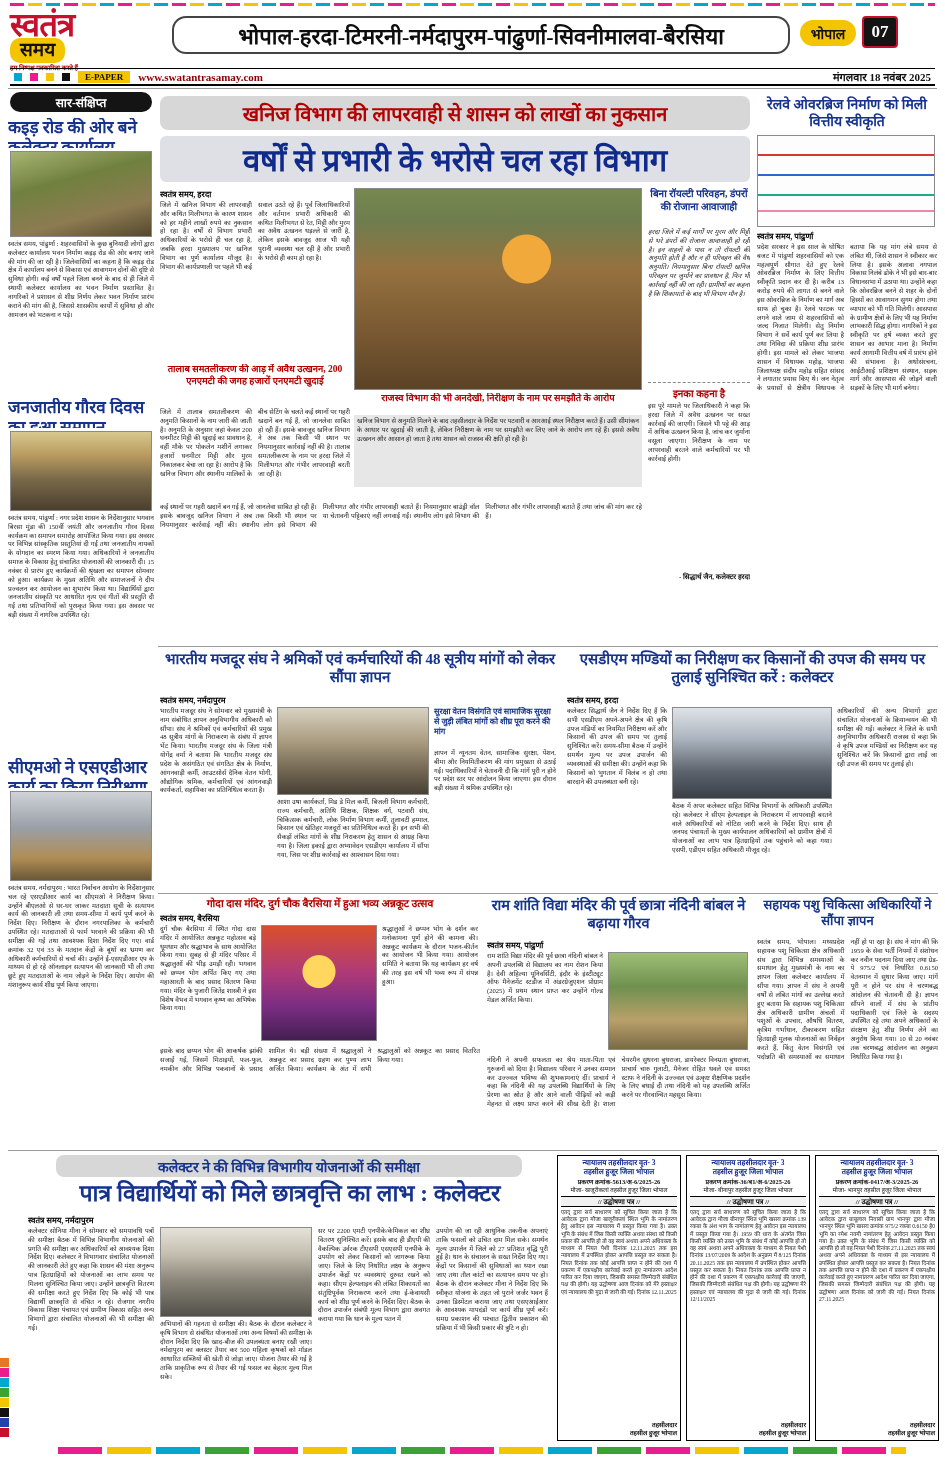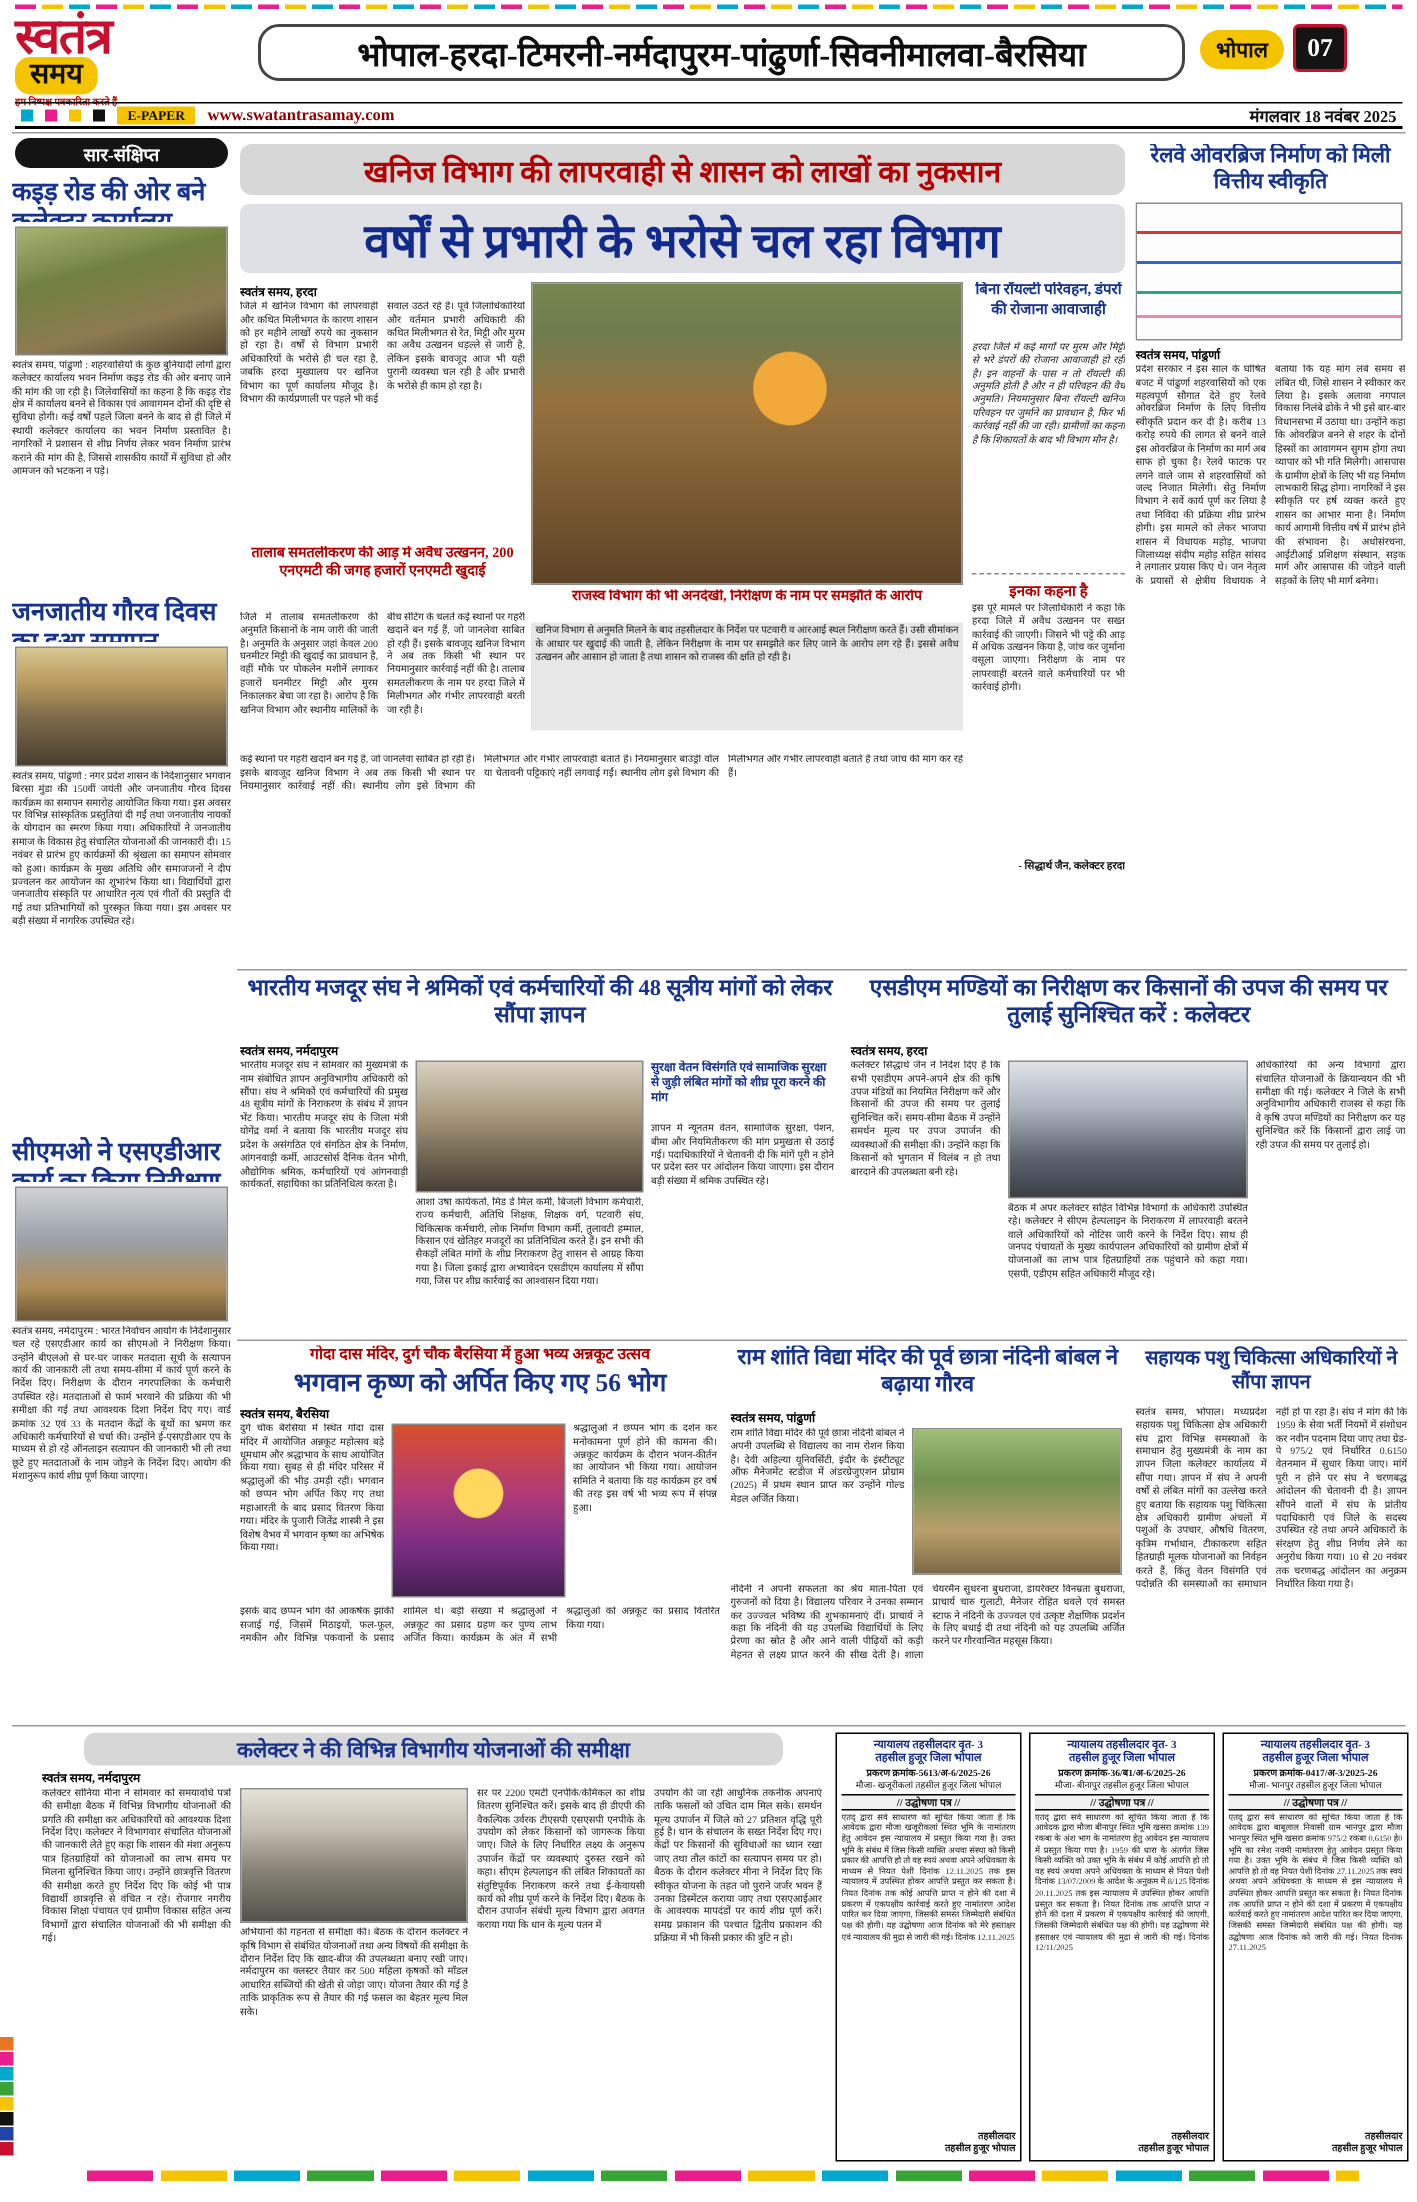--- a/index.html
+++ b/index.html
@@ -194,21 +194,20 @@
       <div style="width:160px">
         <div class="photo ph-meeting2" style="width:160px;height:92px"></div>
         <div class="bt" style="height:80px;margin-top:3px">बैठक में अपर कलेक्टर सहित विभिन्न विभागों के अधिकारी उपस्थित रहे। कलेक्टर ने सीएम हेल्पलाइन के निराकरण में लापरवाही बरतने वाले अधिकारियों को नोटिस जारी करने के निर्देश दिए। साथ ही जनपद पंचायतों के मुख्य कार्यपालन अधिकारियों को ग्रामीण क्षेत्रों में योजनाओं का लाभ पात्र हितग्राहियों तक पहुंचाने को कहा गया। एसपी, एडीएम सहित अधिकारी मौजूद रहे।</div>
       </div>
       <div class="bt" style="width:100px;height:176px">अधिकारियों की अन्य विभागों द्वारा संचालित योजनाओं के क्रियान्वयन की भी समीक्षा की गई। कलेक्टर ने जिले के सभी अनुविभागीय अधिकारी राजस्व से कहा कि वे कृषि उपज मण्डियों का निरीक्षण कर यह सुनिश्चित करें कि किसानों द्वारा लाई जा रही उपज की समय पर तुलाई हो।</div>
     </div>
   </div>
 
   <div class="abs" style="left:160px;top:897px;width:320px;height:250px;overflow:hidden">
     <div class="subhead-red" style="font-size:10.5px;height:15px">गोदा दास मंदिर, दुर्ग चौक बैरसिया में हुआ भव्य अन्नकूट उत्सव</div>
-    <div class="midhead" style="font-size:17px;height:24px">भगवान कृष्ण को अर्पित किए गए 56 भोग</div>
     <div class="byline">स्वतंत्र समय, बैरसिया</div>
     <div style="display:flex;gap:5px;margin-top:2px">
       <div class="bt" style="width:96px;height:118px">दुर्ग चौक बैरसिया में स्थित गोदा दास मंदिर में आयोजित अन्नकूट महोत्सव बड़े धूमधाम और श्रद्धाभाव के साथ आयोजित किया गया। सुबह से ही मंदिर परिसर में श्रद्धालुओं की भीड़ उमड़ी रही। भगवान को छप्पन भोग अर्पित किए गए तथा महाआरती के बाद प्रसाद वितरण किया गया। मंदिर के पुजारी जितेंद्र शास्त्री ने इस विशेष वैभव में भगवान कृष्ण का अभिषेक किया गया।</div>
       <div class="photo ph-deity" style="width:116px;height:116px"></div>
       <div class="bt" style="width:96px;height:118px">श्रद्धालुओं ने छप्पन भोग के दर्शन कर मनोकामना पूर्ण होने की कामना की। अन्नकूट कार्यक्रम के दौरान भजन-कीर्तन का आयोजन भी किया गया। आयोजन समिति ने बताया कि यह कार्यक्रम हर वर्ष की तरह इस वर्ष भी भव्य रूप में संपन्न हुआ।</div>
     </div>
     <div class="bt cols3" style="height:76px;margin-top:4px">इसके बाद छप्पन भोग की आकर्षक झांकी सजाई गई, जिसमें मिठाइयों, फल-फूल, नमकीन और विभिन्न पकवानों के प्रसाद शामिल थे। बड़ी संख्या में श्रद्धालुओं ने अन्नकूट का प्रसाद ग्रहण कर पुण्य लाभ अर्जित किया। कार्यक्रम के अंत में सभी श्रद्धालुओं को अन्नकूट का प्रसाद वितरित किया गया।</div>
   </div>
 
   <div class="abs" style="left:487px;top:897px;width:263px;height:250px;overflow:hidden">
@@ -221,20 +220,21 @@
     <div class="bt cols2" style="height:92px;margin-top:4px">नंदिनी ने अपनी सफलता का श्रेय माता-पिता एवं गुरुजनों को दिया है। विद्यालय परिवार ने उनका सम्मान कर उज्ज्वल भविष्य की शुभकामनाएं दीं। प्राचार्य ने कहा कि नंदिनी की यह उपलब्धि विद्यार्थियों के लिए प्रेरणा का स्रोत है और आने वाली पीढ़ियों को कड़ी मेहनत से लक्ष्य प्राप्त करने की सीख देती है। शाला चेयरमैन सुधरना बुधराजा, डायरेक्टर विनम्रता बुधराजा, प्राचार्य चारु गुलाटी, मैनेजर रोहित धवले एवं समस्त स्टाफ ने नंदिनी के उज्ज्वल एवं उत्कृष्ट शैक्षणिक प्रदर्शन के लिए बधाई दी तथा नंदिनी को यह उपलब्धि अर्जित करने पर गौरवान्वित महसूस किया।</div>
   </div>
 
   <div class="abs" style="left:757px;top:897px;width:181px;height:250px;overflow:hidden">
     <div class="midhead" style="font-size:13px;height:38px">सहायक पशु चिकित्सा अधिकारियों ने सौंपा ज्ञापन</div>
     <div class="bt cols2" style="height:206px;margin-top:3px">स्वतंत्र समय, भोपाल। मध्यप्रदेश सहायक पशु चिकित्सा क्षेत्र अधिकारी संघ द्वारा विभिन्न समस्याओं के समाधान हेतु मुख्यमंत्री के नाम का ज्ञापन जिला कलेक्टर कार्यालय में सौंपा गया। ज्ञापन में संघ ने अपनी वर्षों से लंबित मांगों का उल्लेख करते हुए बताया कि सहायक पशु चिकित्सा क्षेत्र अधिकारी ग्रामीण अंचलों में पशुओं के उपचार, औषधि वितरण, कृत्रिम गर्भाधान, टीकाकरण सहित हितग्राही मूलक योजनाओं का निर्वहन करते हैं, किंतु वेतन विसंगति एवं पदोन्नति की समस्याओं का समाधान नहीं हो पा रहा है। संघ ने मांग की कि 1959 के सेवा भर्ती नियमों में संशोधन कर नवीन पदनाम दिया जाए तथा ग्रेड-पे 975/2 एवं निर्धारित 0.6150 वेतनमान में सुधार किया जाए। मांगें पूरी न होने पर संघ ने चरणबद्ध आंदोलन की चेतावनी दी है। ज्ञापन सौंपने वालों में संघ के प्रांतीय पदाधिकारी एवं जिले के सदस्य उपस्थित रहे तथा अपने अधिकारों के संरक्षण हेतु शीघ्र निर्णय लेने का अनुरोध किया गया। 10 से 20 नवंबर तक चरणबद्ध आंदोलन का अनुक्रम निर्धारित किया गया है।</div>
   </div>
 
   <div class="abs" style="left:28px;top:1155px;width:524px;height:286px;overflow:hidden">
     <div class="kicker" style="height:22px;width:466px;margin-left:28px;font-size:14px;color:#16338e">कलेक्टर ने की विभिन्न विभागीय योजनाओं की समीक्षा</div>
+    <div class="midhead" style="font-size:23px;height:32px;margin-top:3px">पात्र विद्यार्थियों को मिले छात्रवृत्ति का लाभ : कलेक्टर</div>
     <div class="byline" style="margin-top:2px">स्वतंत्र समय, नर्मदापुरम</div>
     <div style="display:flex;gap:6px;margin-top:2px">
       <div class="bt" style="width:126px;height:196px">कलेक्टर सोनिया मीना ने सोमवार को समयावधि पत्रों की समीक्षा बैठक में विभिन्न विभागीय योजनाओं की प्रगति की समीक्षा कर अधिकारियों को आवश्यक दिशा निर्देश दिए। कलेक्टर ने विभागवार संचालित योजनाओं की जानकारी लेते हुए कहा कि शासन की मंशा अनुरूप पात्र हितग्राहियों को योजनाओं का लाभ समय पर मिलना सुनिश्चित किया जाए। उन्होंने छात्रवृत्ति वितरण की समीक्षा करते हुए निर्देश दिए कि कोई भी पात्र विद्यार्थी छात्रवृत्ति से वंचित न रहे। रोजगार नगरीय विकास शिक्षा पंचायत एवं ग्रामीण विकास सहित अन्य विभागों द्वारा संचालित योजनाओं की भी समीक्षा की गई।</div>
       <div style="width:152px">
         <div class="photo ph-review" style="width:152px;height:90px"></div>
         <div class="bt" style="height:102px;margin-top:3px">अभियानों की गहनता से समीक्षा की। बैठक के दौरान कलेक्टर ने कृषि विभाग से संबंधित योजनाओं तथा अन्य विषयों की समीक्षा के दौरान निर्देश दिए कि खाद-बीज की उपलब्धता बनाए रखी जाए। नर्मदापुरम का क्लस्टर तैयार कर 500 महिला कृषकों को मॉडल आधारित सब्जियों की खेती से जोड़ा जाए। योजना तैयार की गई है ताकि प्राकृतिक रूप से तैयार की गई फसल का बेहतर मूल्य मिल सके।</div>
       </div>
       <div class="bt" style="width:112px;height:196px">सर पर 2200 एमटी एनपीके/केमिकल का शीघ्र वितरण सुनिश्चित करें। इसके बाद ही डीएपी की वैकल्पिक उर्वरक टीएसपी एसएसपी एनपीके के उपयोग को लेकर किसानों को जागरूक किया जाए। जिले के लिए निर्धारित लक्ष्य के अनुरूप उपार्जन केंद्रों पर व्यवस्थाएं दुरुस्त रखने को कहा। सीएम हेल्पलाइन की लंबित शिकायतों का संतुष्टिपूर्वक निराकरण करने तथा ई-केवायसी कार्य को शीघ्र पूर्ण करने के निर्देश दिए। बैठक के दौरान उपार्जन संबंधी मूल्य विभाग द्वारा अवगत कराया गया कि धान के मूल्य पतन में</div>
       <div class="bt" style="width:112px;height:196px">उपयोग की जा रही आधुनिक तकनीक अपनाएं ताकि फसलों को उचित दाम मिल सके। समर्थन मूल्य उपार्जन में जिले को 27 प्रतिशत वृद्धि पूरी हुई है। धान के संचालन के सख्त निर्देश दिए गए। केंद्रों पर किसानों की सुविधाओं का ध्यान रखा जाए तथा तौल कांटों का सत्यापन समय पर हो। बैठक के दौरान कलेक्टर मीना ने निर्देश दिए कि स्वीकृत योजना के तहत जो पुराने जर्जर भवन हैं उनका डिस्मेंटल कराया जाए तथा एसएआईआर के आवश्यक मापदंडों पर कार्य शीघ्र पूर्ण करें। समग्र प्रकाशन की पश्चात द्वितीय प्रकाशन की प्रक्रिया में भी किसी प्रकार की त्रुटि न हो।</div>
     </div>

